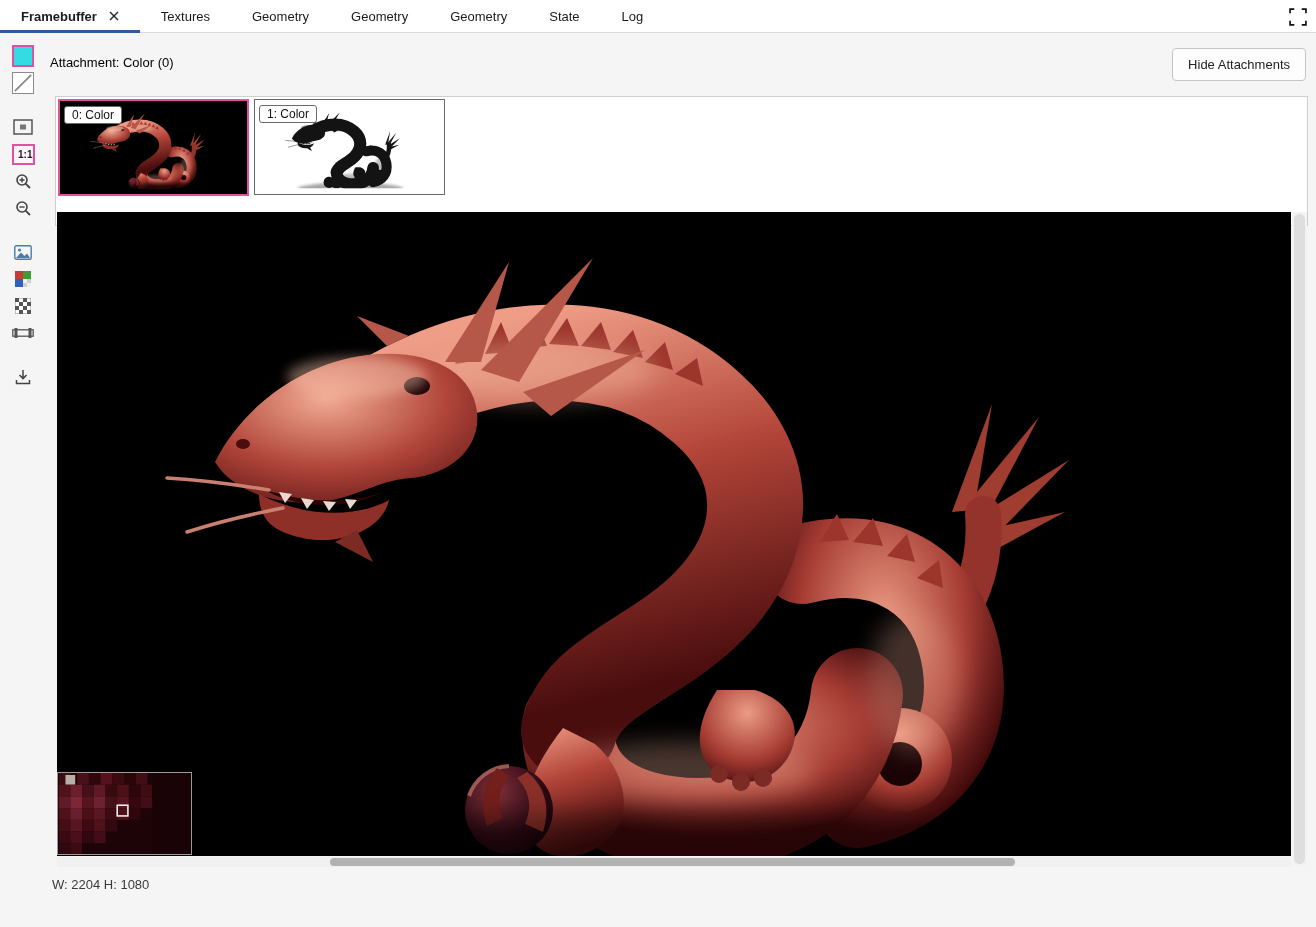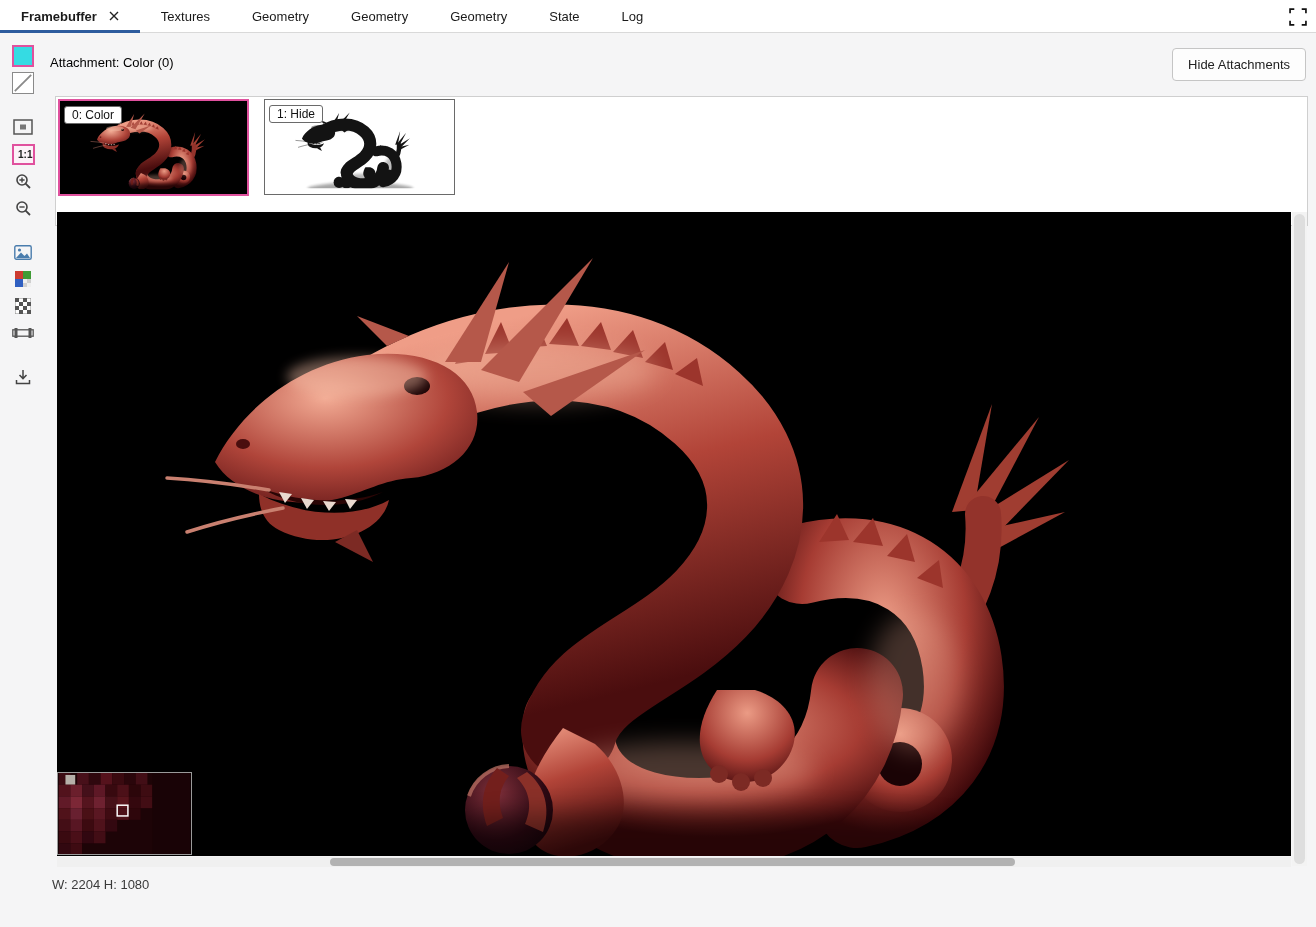--- a/index.html
+++ b/index.html
@@ -35,21 +35,21 @@
   .swatch-color { width:22px; height:22px; background:#35dbe3; border:2px solid #e0519e; }
   .swatch-alpha { width:22px; height:22px; background:#fff; border:1px solid #8a8a8a;
     display:flex; align-items:center; justify-content:center; }
   .one2one { width:23px; height:21px; border:2px solid #e0519e; background:#fcf2f8;
     font-size:10px; font-weight:bold; color:#222; display:flex; align-items:center;
     justify-content:flex-end; letter-spacing:0; }
 
   
   .attach-panel { position:absolute; left:55px; top:96px; width:1253px; height:130px;
     background:#fff; border:1px solid #cfcfcf; display:flex; align-items:flex-start;
-    padding:2px; gap:15px; }
+    padding:2px; gap:5px; }
   .thumb { position:relative; width:191px; height:97px; background:#000; border:1px solid #6a6a6a; }
   .thumb.depth { background:#fff; height:96px; }
   .thumb.active { border:2px solid #e0519e; }
   .thumb > svg.mini { position:absolute; left:4px; top:3px; width:182px; height:89px; }
   .thumb.depth > svg.mini { filter:brightness(0); opacity:.92; }
   .chip { position:absolute; top:5px; left:4px; z-index:2; background:#fff;
     border:1px solid #6a6a6a; border-radius:3px; padding:1px 7px;
     font-size:12px; color:#111; white-space:nowrap; }
 
   
@@ -304,21 +304,21 @@
 </div>
 
 <div class="attach-panel">
   <div class="thumb color active">
     <div class="chip">0: Color</div>
     <svg class="mini" viewBox="-60 -30 1354 704">
       <use href="#dragon" width="1234" height="644"></use>
     </svg>
   </div>
   <div class="thumb depth">
-    <div class="chip">1: Hide</div>
+    <div class="chip">1: Color</div>
     <svg class="mini" viewBox="-60 -30 1354 704">
       <use href="#dragon" width="1234" height="644"></use>
     </svg>
   </div>
 </div>
 
 <div class="viewport">
   <svg class="render" viewBox="0 0 1234 644" preserveAspectRatio="xMidYMid meet">
     <use href="#dragon" width="1234" height="644"></use>
   </svg>

